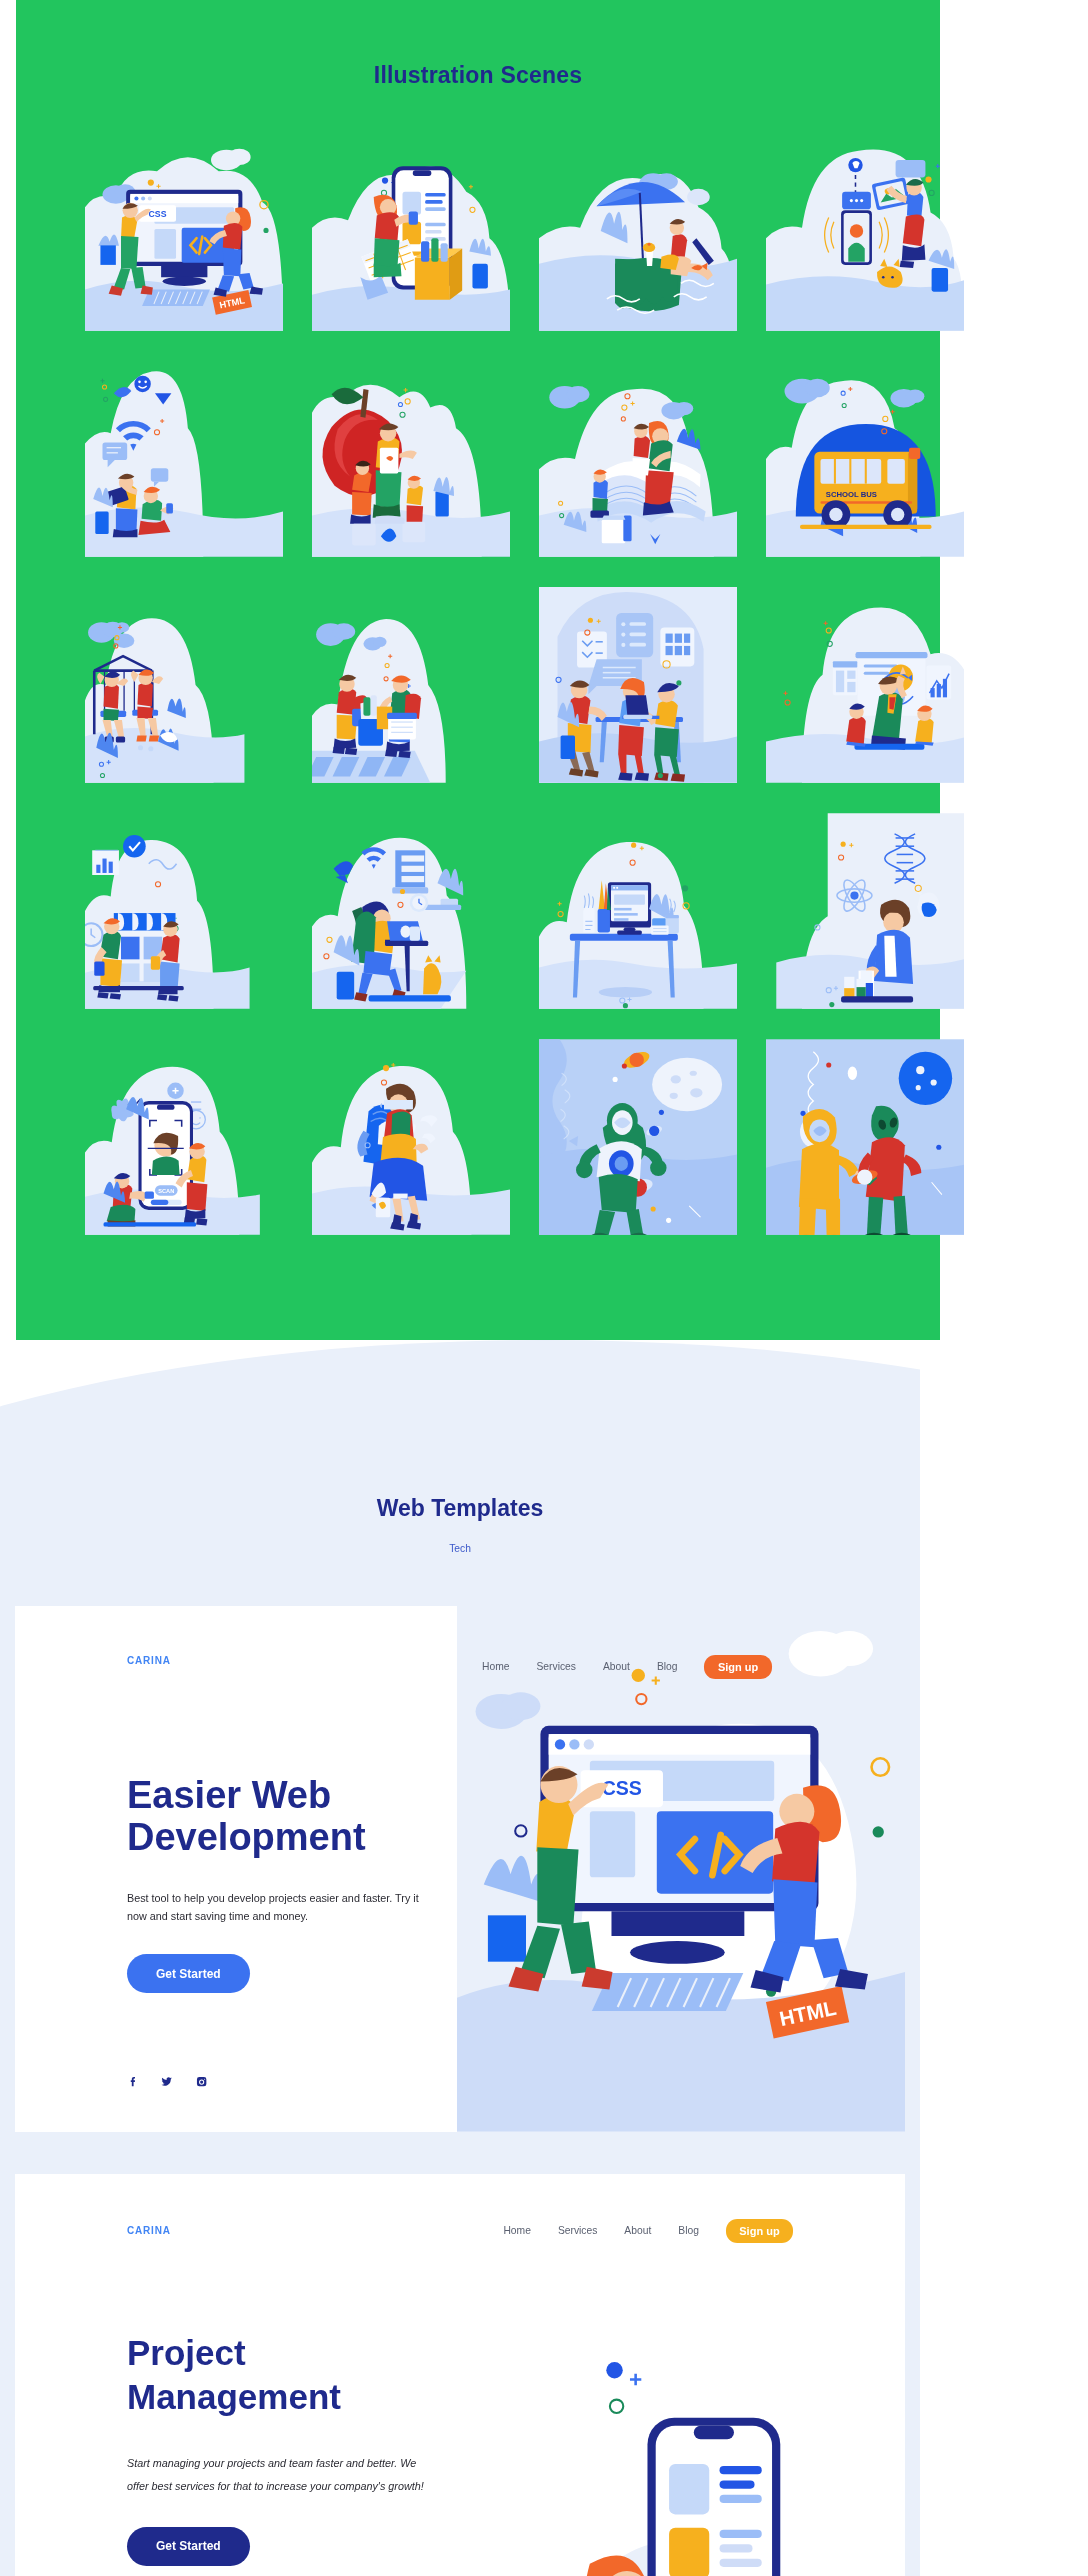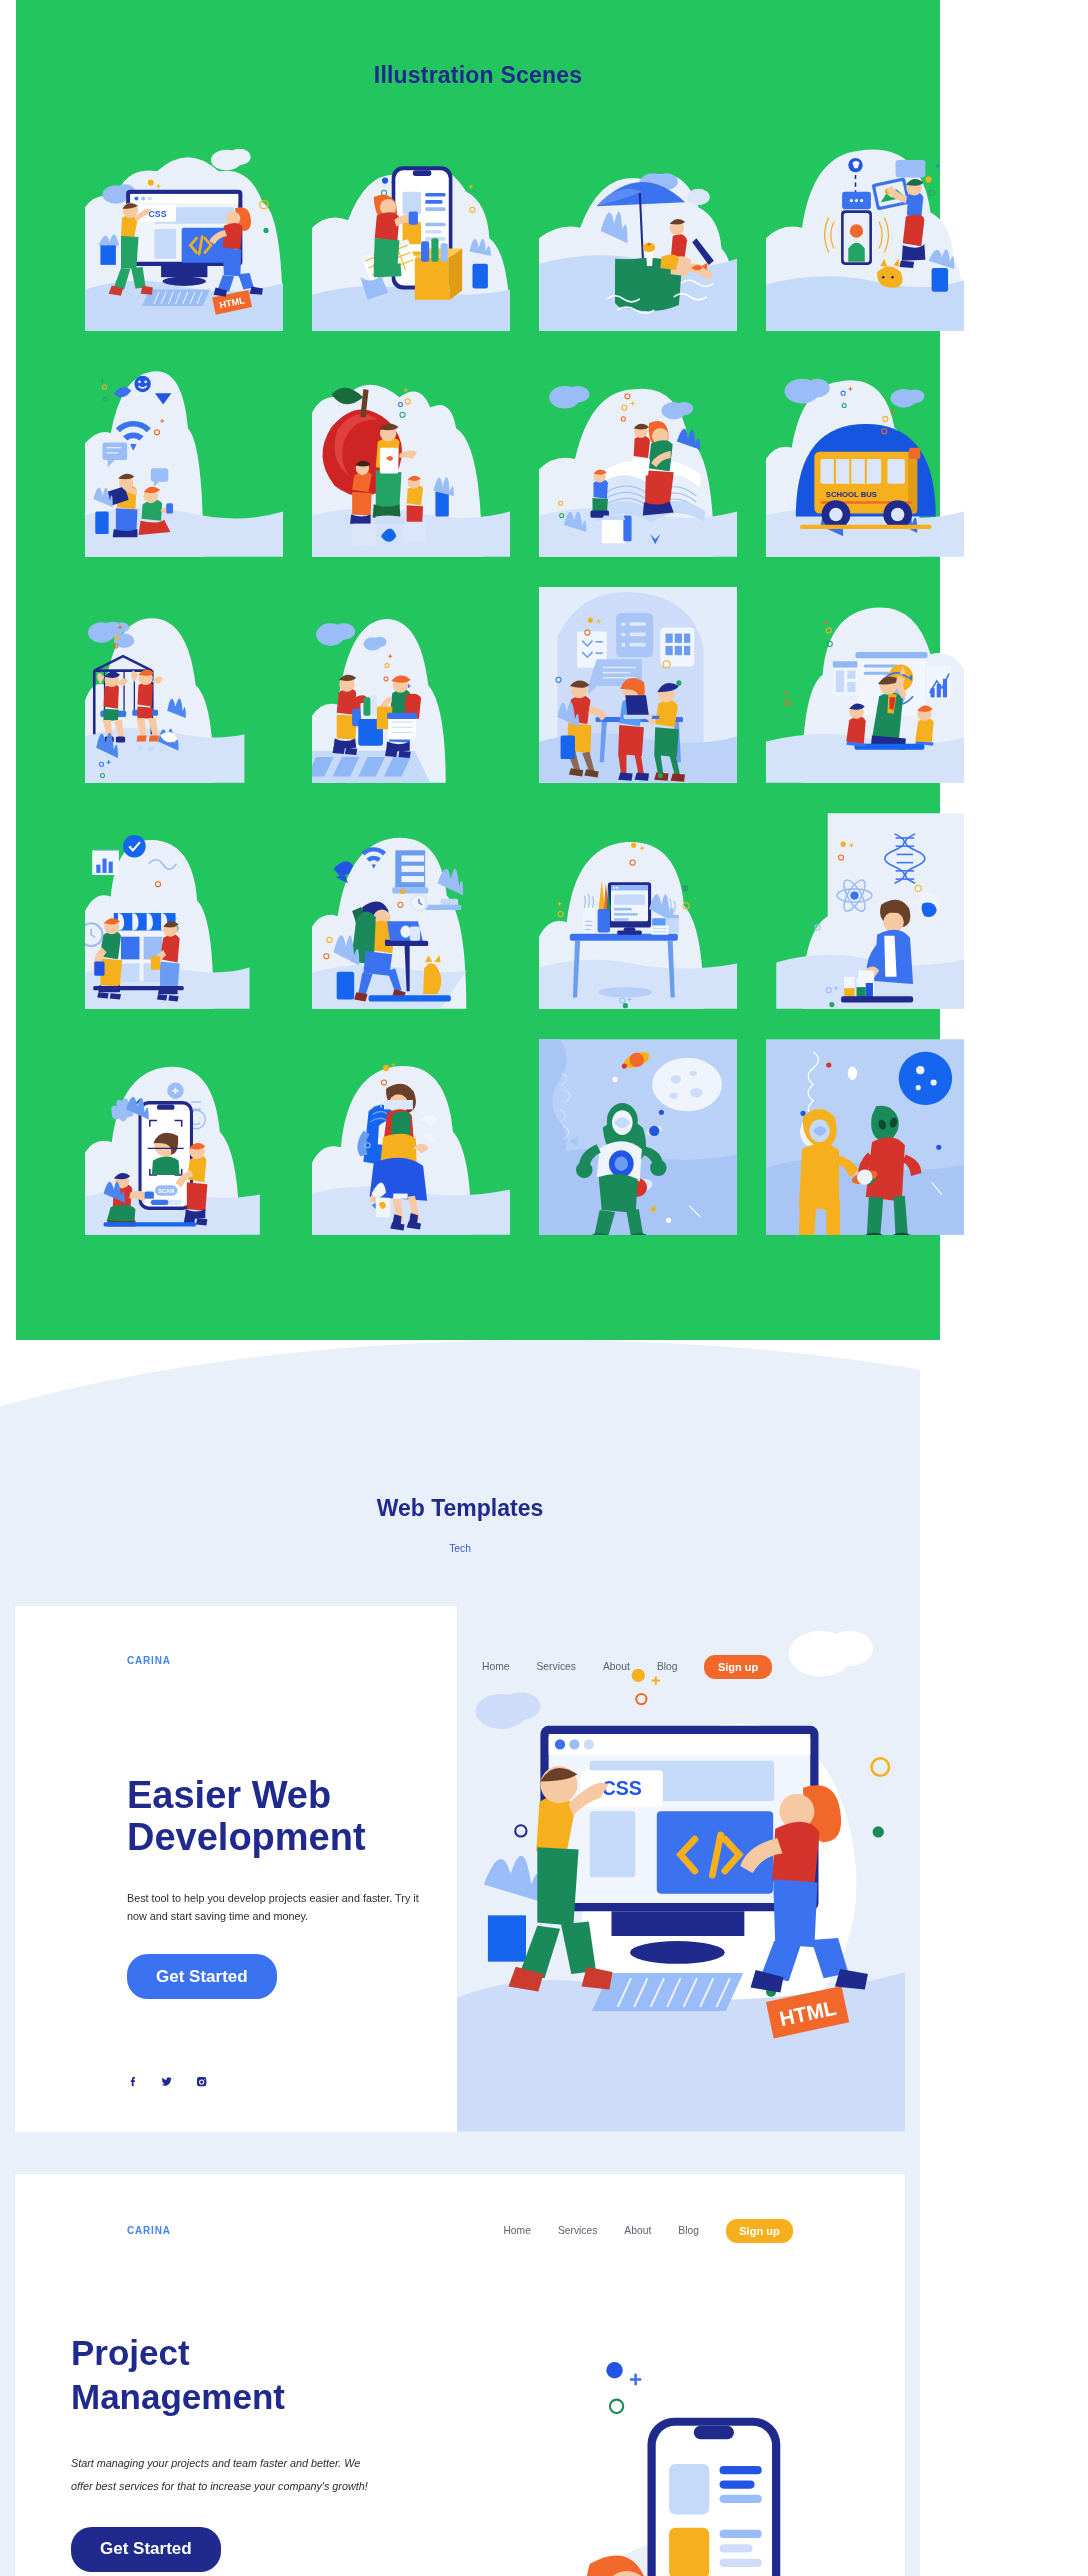--- a/index.html
+++ b/index.html
@@ -94,33 +94,33 @@
 
   .headline {
     font-size: 38px; line-height: 1.12; font-weight: bold; color:#1f2a8c;
     margin-top: 108px; max-width: 319px;
   }
   .body-text {
     font-size: 10.8px; line-height: 1.7; color:#2b2b33; margin-top: 30px; max-width: 304px;
   }
   .btn-primary {
     display:inline-block; margin-top: 29px;
-    background:#3b72f0; color:#fff; font-size: 17px; font-weight:bold;
+    background:#3b72f0; color:#fff; font-size: 12px; font-weight:bold;
     padding: 12.4px 29px; border-radius: 20.6px; border:none; cursor:pointer;
   }
   .btn-primary.navy { background:#1f2a8c; }
   .socials { position:absolute; left:112px; bottom: 42px; display:flex; gap:23px; }
   .socials svg { width:11.3px; height:11.3px; fill:#1f2a8c; }
 
   
   .card2 { height: 443px; display:block; padding: 45px 0 0 0; }
   .card2 .topbar { display:flex; align-items:center; padding: 0 112px 0 112px; }
   .card2 .topbar .nav2 { margin-left:auto; display:flex; align-items:center; gap:27px; }
   .card2 .nav2 a { font-size:10.3px; color:#5a6070; text-decoration:none; }
-  .card2 .content { position:relative; padding-left:56px; }
+  .card2 .content { position:relative; padding-left:112px; }
   .card2 .headline2 {
     font-size: 35px; line-height:1.25; font-weight:bold; color:#1f2a8c; margin-top:88px; max-width:319px;
   }
   .card2 .body2 { font-size:10.8px; line-height:2.1; color:#2b2b33; margin-top:34px; max-width:309px;font-style:italic; }
   .card2 .art2 { position:absolute; right:0; top:-5.2px; width:618px; height:453px; overflow:hidden; }
 
   .sr { position:absolute; width:0.5px; height:0.5px; overflow:hidden; clip:rect(0 0 0 0); }
 </style>
 </head>
 <body>

